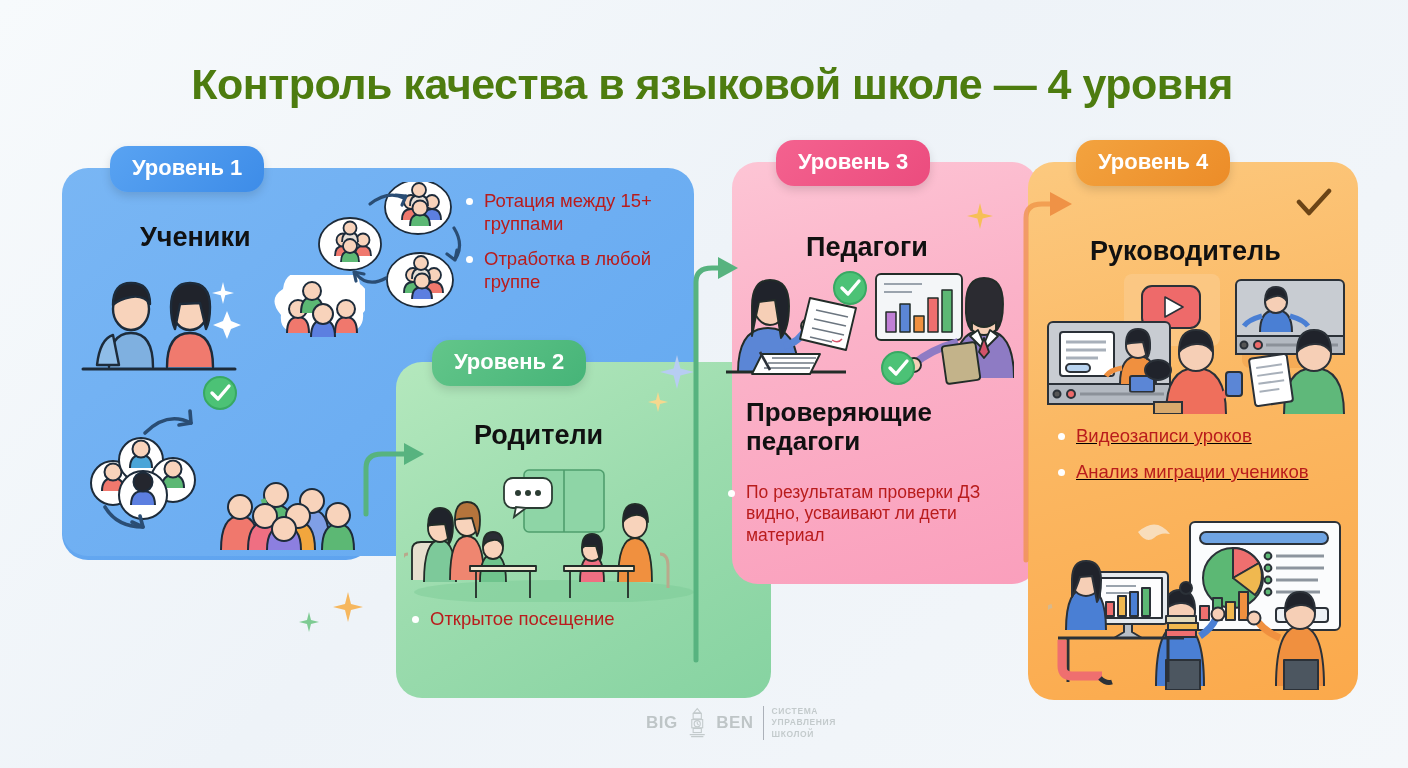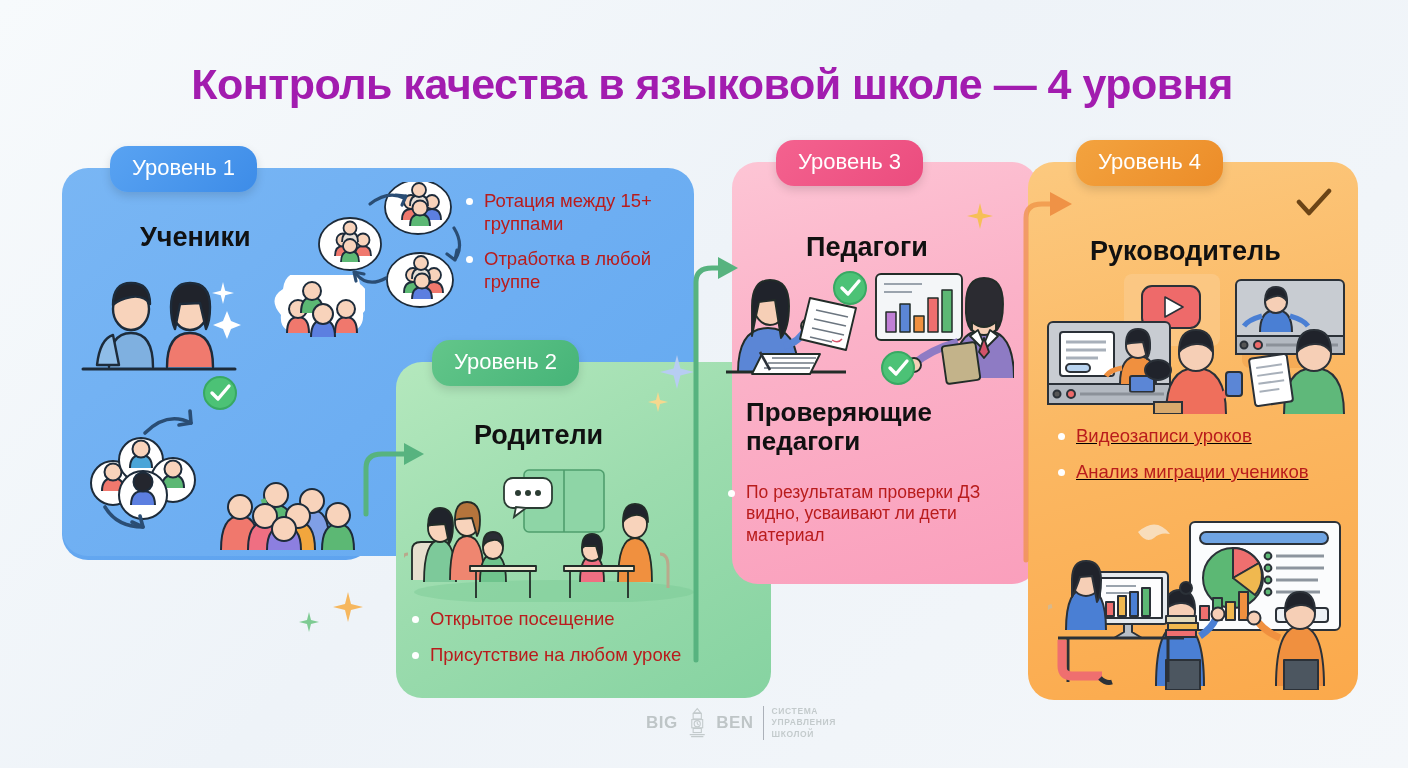--- a/index.html
+++ b/index.html
@@ -7,32 +7,32 @@
   body{
     font-family:"Liberation Sans", sans-serif;
     background:linear-gradient(135deg,#f7fafc 0%,#eef3f8 45%,#f4f7fa 100%);
     position:relative;
   }
 
   
   .title{
     position:absolute; top:60px; left:0; width:1408px;
     text-align:center;
-    font-size:43px; font-weight:bold; color:#a21caf;
+    font-size:43px; font-weight:bold; color:#4d7c0f;
     letter-spacing:-0.5px;
     padding-left:16px;
   }
 
   
   .card{ position:absolute; border-radius:26px; }
 
   .badge{
     position:absolute; top:-22px; left:48px;
     padding:9px 22px 11px; border-radius:18px;
-    color:#fff; font-size:22px; font-weight:normal;
+    color:#fff; font-size:22px; font-weight:bold;
     white-space:nowrap; z-index:6;
     box-shadow:0 4px 10px rgba(0,0,0,.13);
   }
   .ctitle{
     position:absolute; font-size:27px; font-weight:bold; color:#111;
     white-space:nowrap; z-index:5;
   }
   .subtitle{
     position:absolute; font-size:26px; font-weight:bold; color:#111;
     line-height:1.13; z-index:5;
@@ -237,21 +237,20 @@
       <path d="M36 90 l2 9 M36 90 l10 2"></path>
   </g>
 </svg>
 
 <div class="card" id="card2">
   <div class="badge">Уровень 2</div>
 </div>
 <div class="ctitle" style="left:474px; top:420px;">Родители</div>
 <ul class="bullets" style="left:410px; top:608px; width:288px;">
   <li>Открытое посещение</li>
-  <li>Присутствие на любом уроке</li>
 </ul>
 
 <svg class="ill" style="left:404px; top:462px;" width="300" height="140" viewBox="0 0 300 140">
   <ellipse cx="150" cy="130" rx="140" ry="12" fill="#79ca95" opacity=".45"></ellipse>
 
   <rect x="120" y="8" width="80" height="62" rx="5" fill="#8ed5a6" stroke="#4f9e6d" stroke-width="1.6"></rect>
   <line x1="160" y1="8" x2="160" y2="70" stroke="#4f9e6d" stroke-width="1.6"></line>
 
   <g>
     <rect x="100" y="16" width="48" height="30" rx="9" fill="#fff" stroke="#2b3c33" stroke-width="1.8"></rect>

